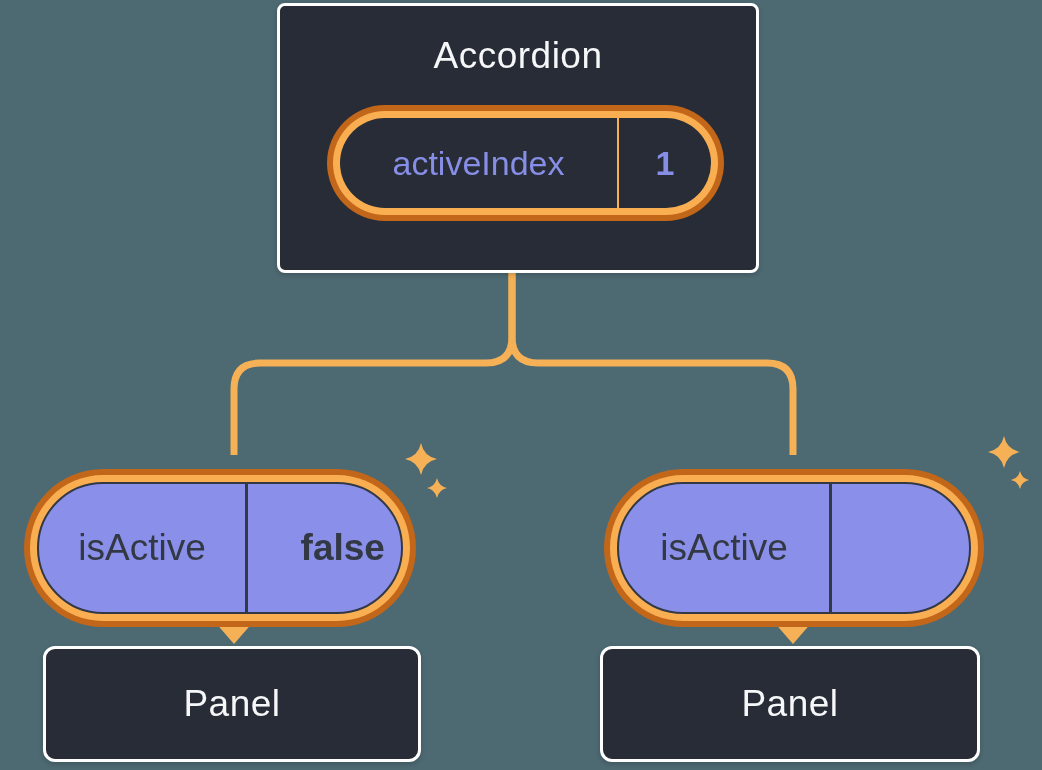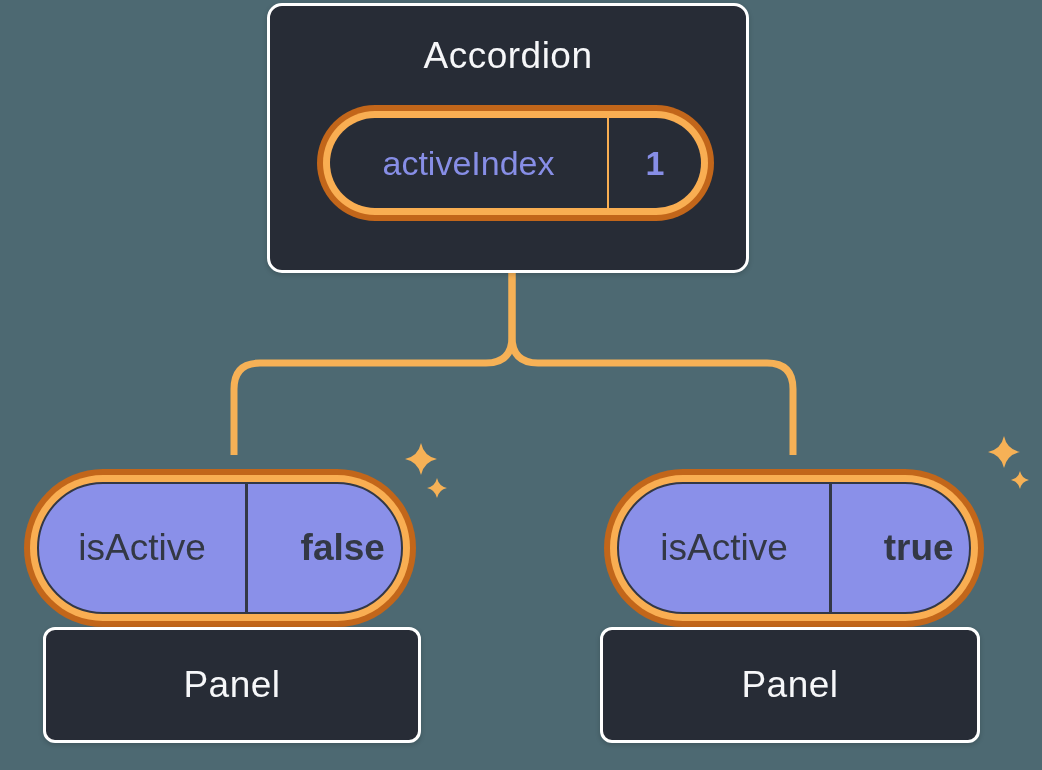--- a/index.html
+++ b/index.html
@@ -19,26 +19,26 @@
   .branch{fill:none;stroke:var(--line);stroke-width:7;}
   .arrow-shaft{fill:none;stroke:var(--line);stroke-width:8;}
   .arrow-head{fill:none;stroke:var(--line);stroke-width:8;stroke-linejoin:miter;}
   .sparkle{fill:var(--line);}
 
   .node{
     position:absolute;background:var(--node-fill);
     border:3px solid var(--node-border);
     box-shadow:0 2px 5px rgba(0,0,0,0.18);
   }
-  .accordion-node{left:267px;top:3px;width:482px;height:270px;border-radius:15px;}
+  .accordion-node{left:277px;top:3px;width:482px;height:270px;border-radius:8px;}
   .node-title{
     position:absolute;top:29px;left:0;width:100%;text-align:center;
     font-size:37px;color:var(--text-light);letter-spacing:0.5px;
   }
-  .panel-node{top:627px;height:116px;border-radius:12px;display:flex;align-items:center;justify-content:center;}
+  .panel-node{top:646px;height:116px;border-radius:12px;display:flex;align-items:center;justify-content:center;}
   .panel-left{left:43px;width:378px;}
   .panel-right{left:600px;width:380px;}
   .panel-title{font-size:37px;color:var(--text-light);letter-spacing:0.5px;}
 
   .pill-outer{position:absolute;background:var(--ring-dark);border-radius:999px;padding:6px;}
   .pill-mid{background:var(--ring-light);border-radius:999px;padding:7px;height:100%;}
   .pill-body{border-radius:999px;height:100%;display:flex;align-items:stretch;overflow:hidden;}
 
   .state-pill{left:47px;top:99px;width:397px;height:116px;}
   .state-pill .pill-body{background:var(--node-fill);}
@@ -108,21 +108,20 @@
         <span class="seg-value">false</span>
       </div>
     </div>
   </div>
 
   <div class="pill-outer child-pill child-right">
     <div class="pill-mid">
       <div class="pill-body">
         <span class="seg-label">isActive</span>
         <span class="seg-divider"></span>
-        <span class="seg-value">true</span>
       </div>
     </div>
   </div>
 
   <div class="node panel-node panel-left">
     <span class="panel-title">Panel</span>
   </div>
   <div class="node panel-node panel-right">
     <span class="panel-title">Panel</span>
   </div>

